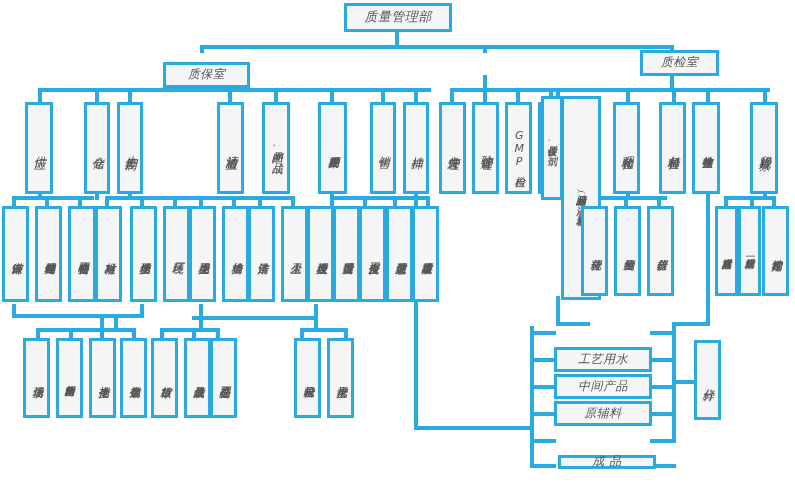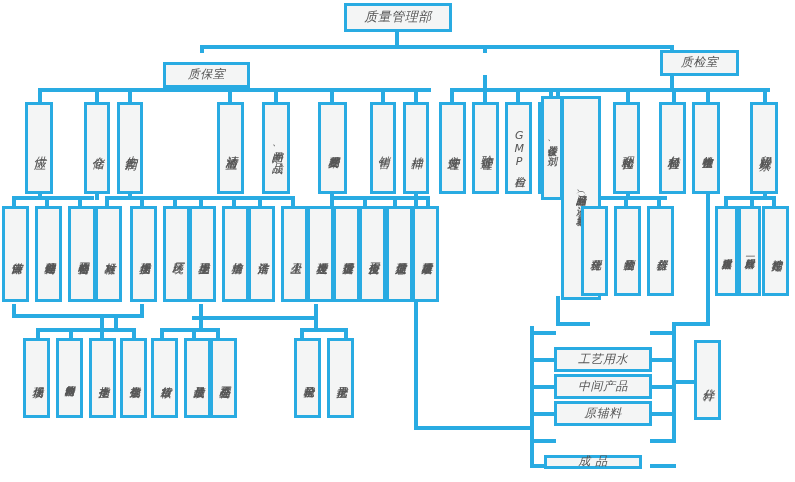--- a/index.html
+++ b/index.html
@@ -167,21 +167,21 @@
   <div class="ln" style="left:672px;top:380px;width:34px;height:4px;"></div>
   <div class="ln" style="left:672px;top:322px;width:34px;height:4px;"></div>
   <div class="ln" style="left:706px;top:190px;width:4px;height:136px;"></div>
 
   <div class="ln" style="left:556px;top:296px;width:4px;height:30px;"></div>
   <div class="ln" style="left:556px;top:322px;width:34px;height:4px;"></div>
 
   <div class="node h root" style="left:344px;top:3px;width:108px;height:29px;">质量管理部</div>
 
   <div class="node h" style="left:163px;top:62px;width:87px;height:26px;">质保室</div>
-  <div class="node h" style="left:660px;top:50px;width:79px;height:26px;">质检室</div>
+  <div class="node h" style="left:640px;top:50px;width:79px;height:26px;">质检室</div>
 
   <div class="node v" style="left:25px;top:102px;width:28px;height:92px;">供应</div>
   <div class="node v" style="left:84px;top:102px;width:26px;height:92px;">仓储</div>
   <div class="node v" style="left:117px;top:102px;width:26px;height:92px;">生产控制</div>
   <div class="node v" style="left:217px;top:102px;width:27px;height:92px;">清洁检查</div>
   <div class="node v small" style="left:262px;top:102px;width:28px;height:92px;">中间产品、成品</div>
   <div class="node v small" style="left:318px;top:102px;width:29px;height:92px;">产品档案管理</div>
   <div class="node v" style="left:370px;top:102px;width:26px;height:92px;">销售</div>
   <div class="node v" style="left:403px;top:102px;width:26px;height:92px;">抽样</div>
   <div class="node v" style="left:439px;top:102px;width:27px;height:92px;">文件管理</div>
@@ -223,17 +223,17 @@
   <div class="node v small" style="left:120px;top:338px;width:27px;height:80px;">批包装指令</div>
   <div class="node v small" style="left:151px;top:338px;width:27px;height:80px;">审核放行</div>
   <div class="node v small" style="left:184px;top:338px;width:27px;height:80px;">成品质量评价</div>
   <div class="node v small" style="left:210px;top:338px;width:27px;height:80px;">不合格品处理</div>
   <div class="node v small" style="left:294px;top:338px;width:27px;height:80px;">批检验记录</div>
   <div class="node v small" style="left:327px;top:338px;width:27px;height:80px;">批生产记录</div>
 
   <div class="node h" style="left:554px;top:347px;width:98px;height:25px;">工艺用水</div>
   <div class="node h" style="left:554px;top:374px;width:98px;height:25px;">中间产品</div>
   <div class="node h" style="left:554px;top:401px;width:98px;height:25px;">原辅料</div>
-  <div class="node h" style="left:544px;top:455px;width:98px;height:14px;">成 品</div>
+  <div class="node h" style="left:558px;top:455px;width:98px;height:14px;">成 品</div>
 
   <div class="node v" style="left:694px;top:340px;width:27px;height:80px;">分样</div>
 
 </div>
 
 </body></html>

